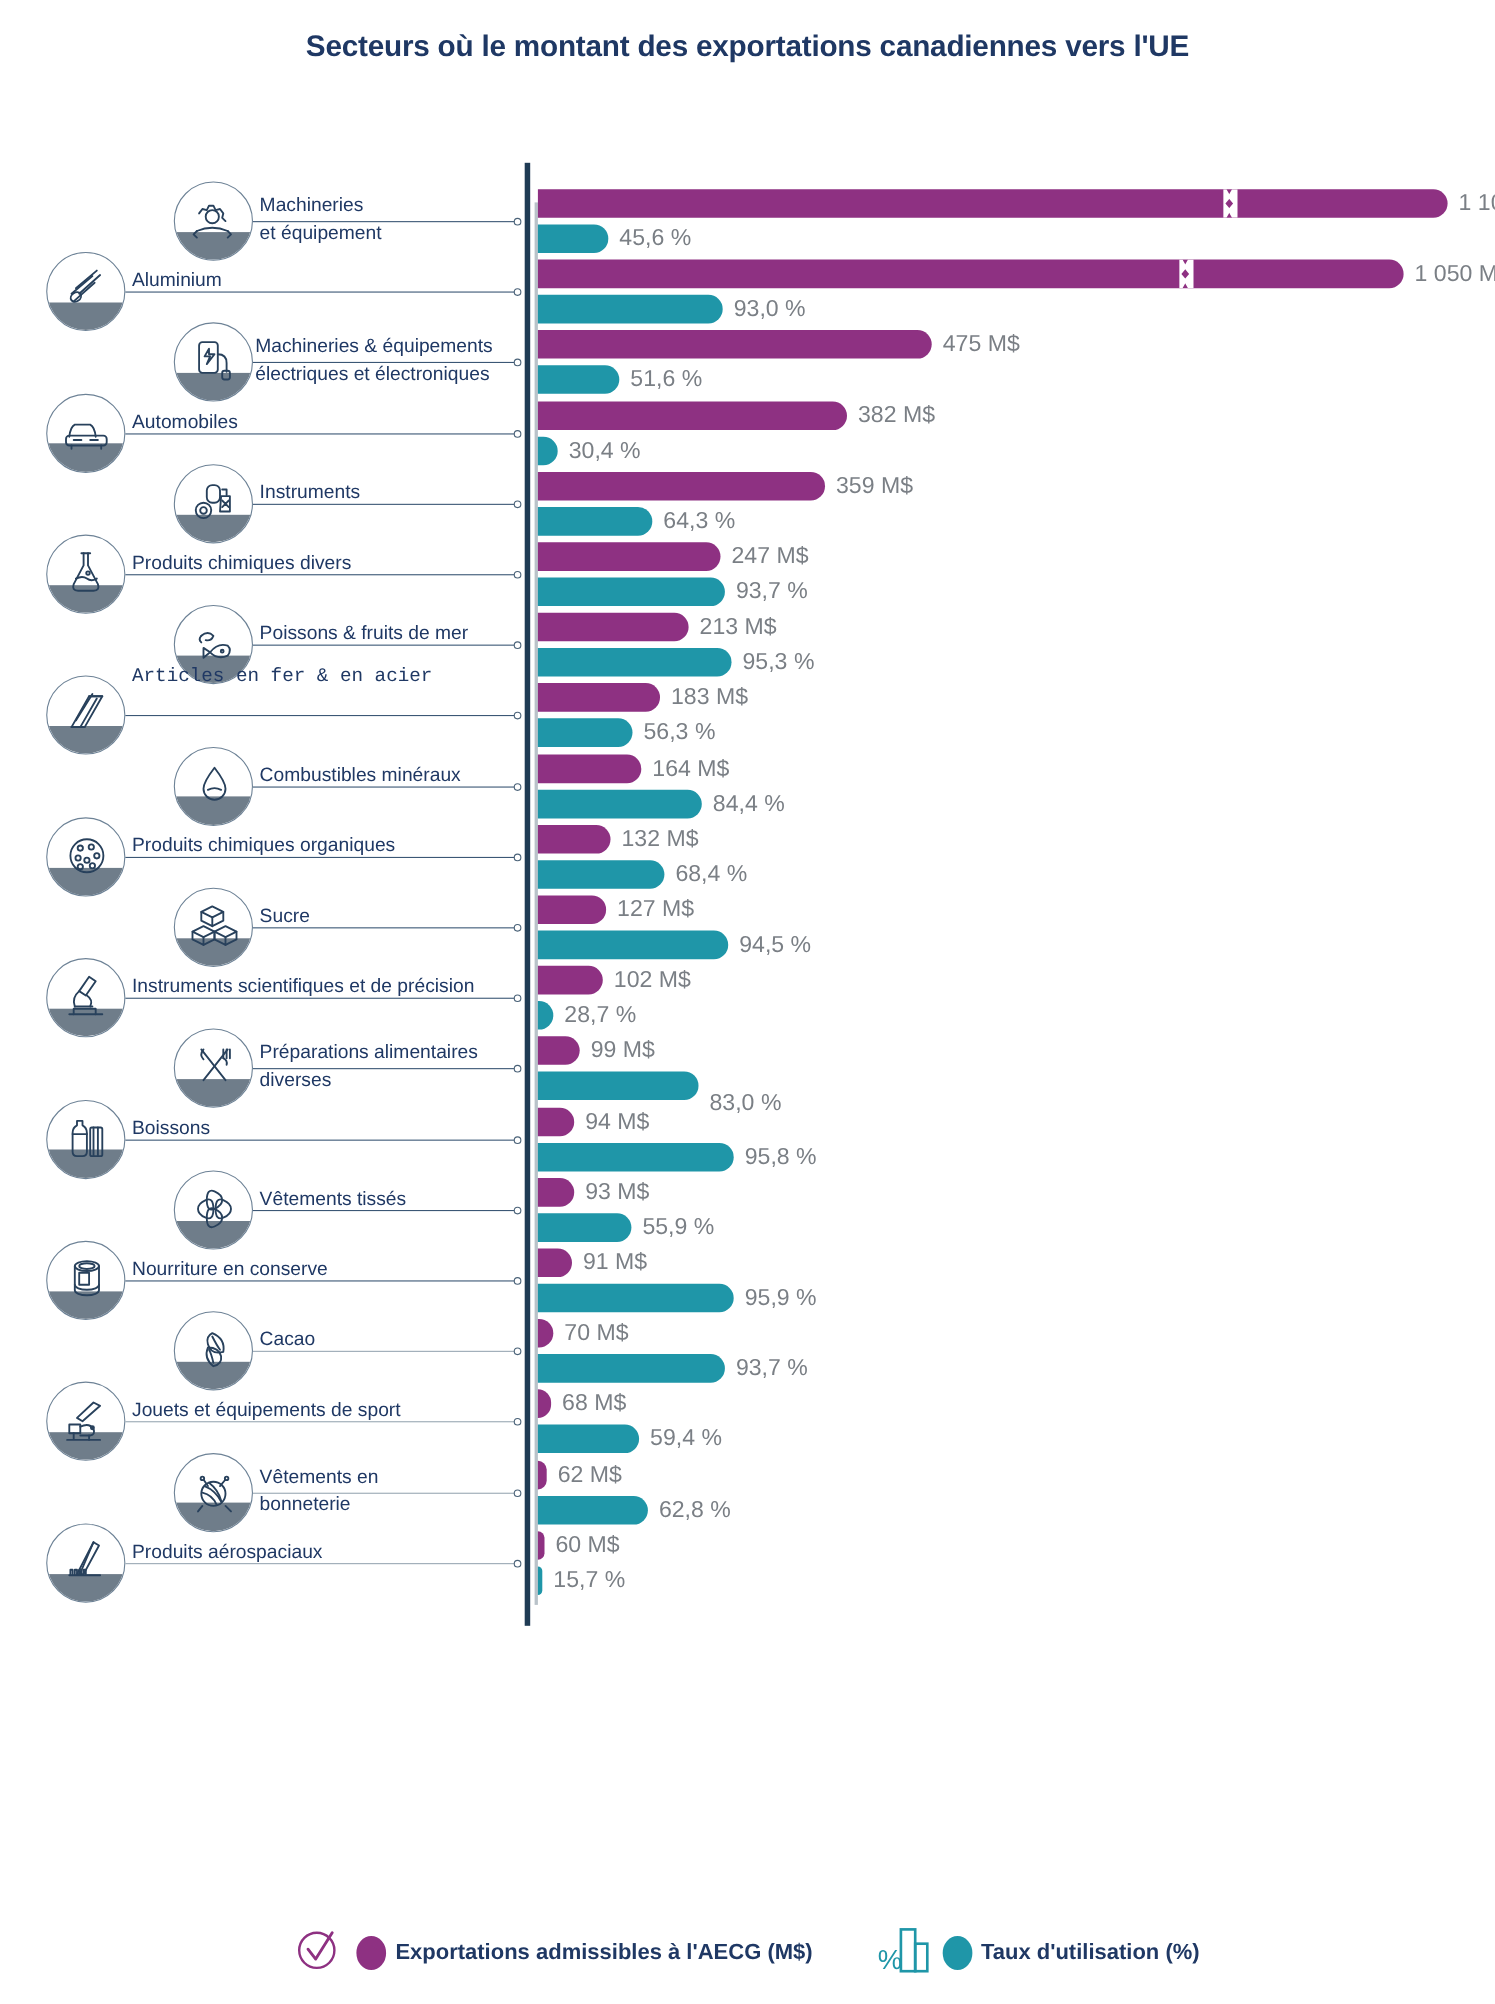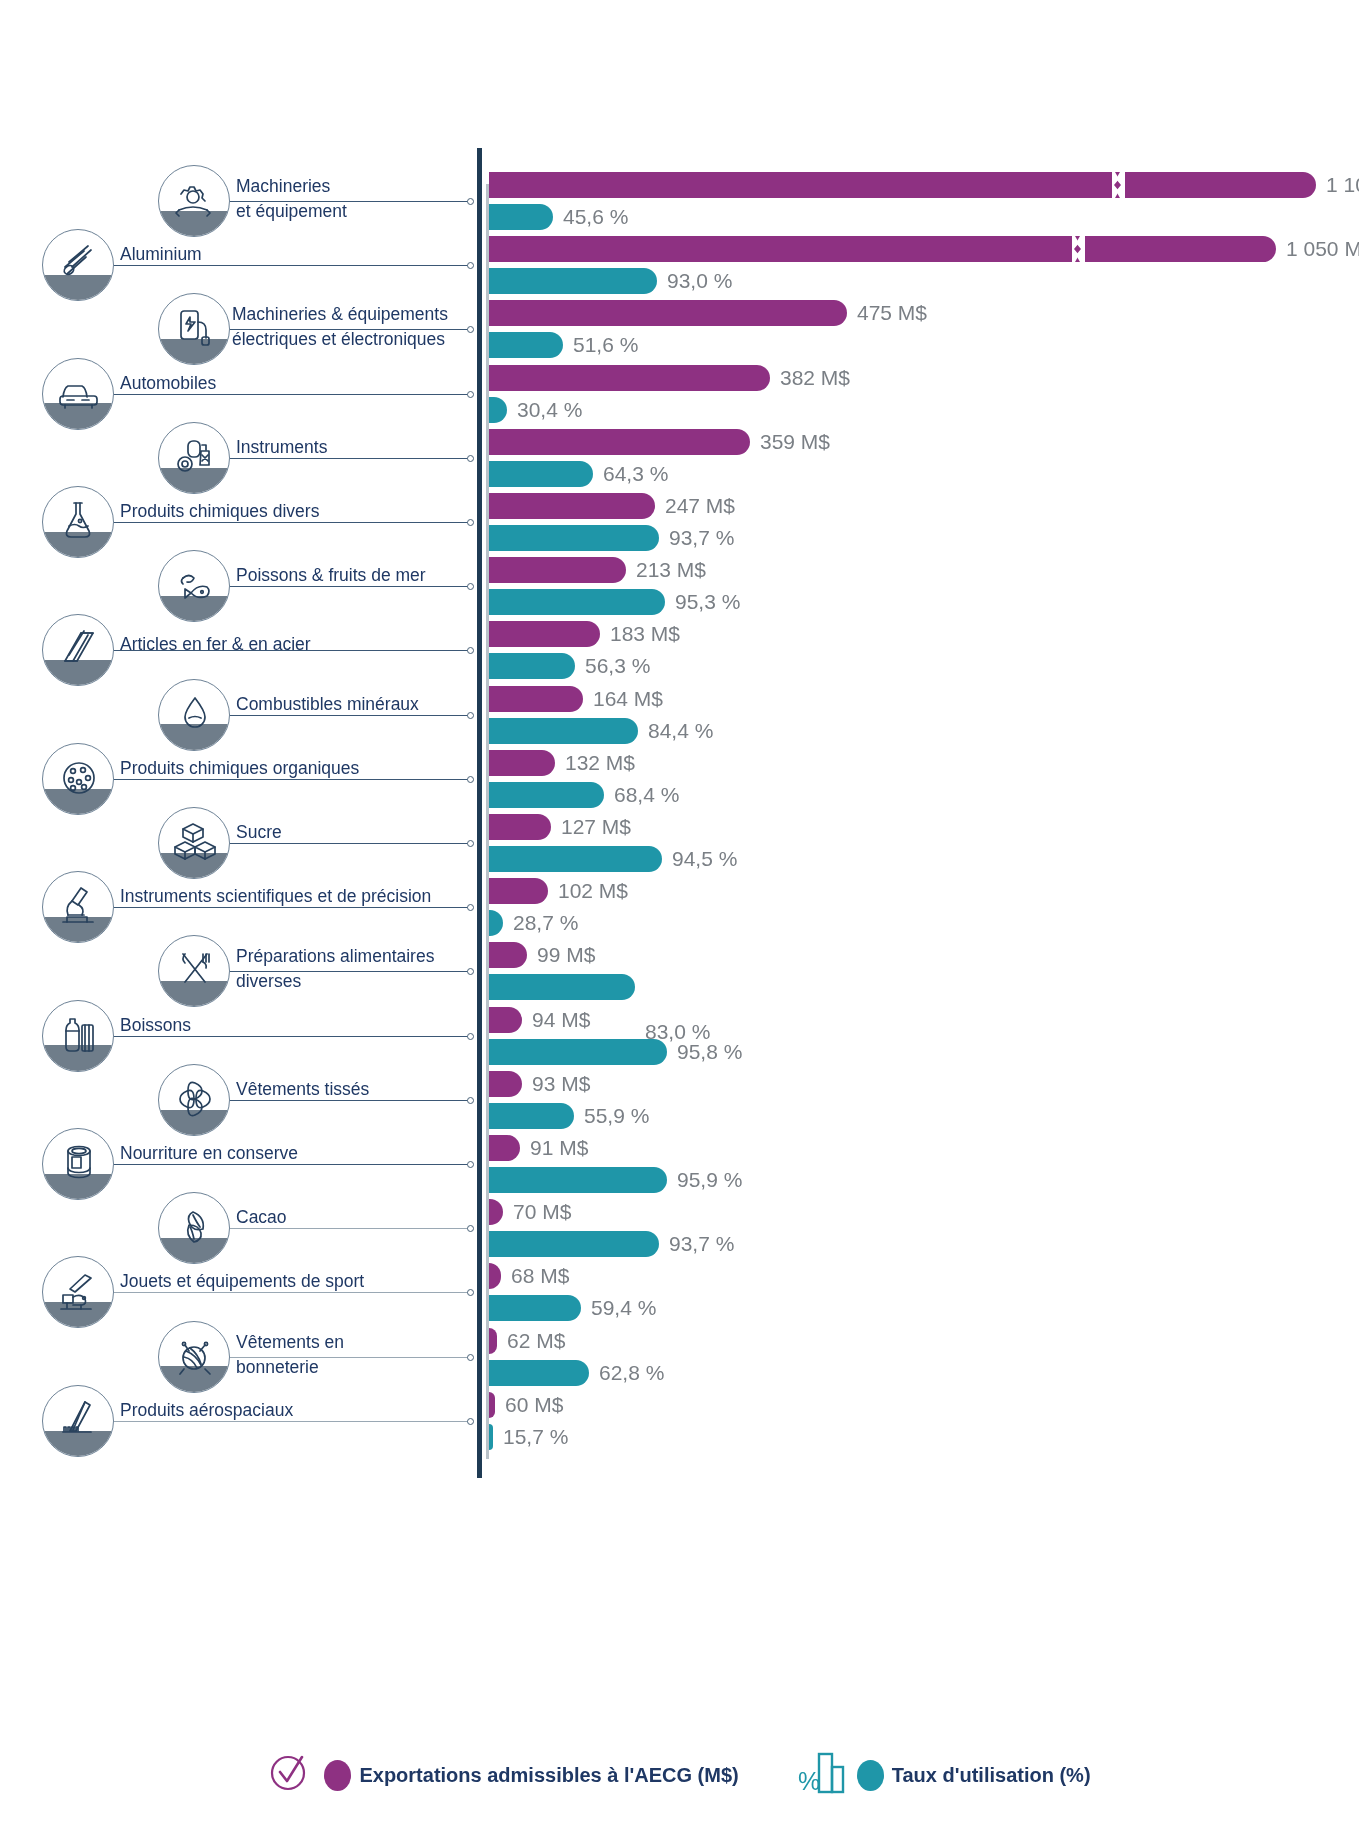--- a/index.html
+++ b/index.html
@@ -133,20 +133,21 @@
   .legend-dot { width: 27px; height: 31px; border-radius: 50%; }
   .legend-dot.purple { background: #8e3182; }
   .legend-dot.teal   { background: #1f96a8; }
 </style>
 </head>
 <body>
 
 <div id="root">
 
   <div class="title">
+    <span>Secteurs où le montant des exportations canadiennes vers l'UE</span>
   </div>
 
   <div class="plot">
     <div class="axis-navy"></div>
     <div class="axis-grey"></div>
     <div class="labelcol" id="labelcol">
         <div class="medwrap" style="left: 158px; top: 17px;">
           <div class="medallion">
             <div class="shade"></div>
             <svg width="48" height="48" viewBox="0 0 48 48" fill="none" stroke="#28415c" stroke-width="1.7" stroke-linecap="round" stroke-linejoin="round">
@@ -264,21 +265,21 @@
               <path d="M14 30 L29 6"></path>
               <path d="M18 36 L33 10"></path>
               <path d="M10 36 h12"></path>
               <path d="M26 8 h12"></path>
             </svg>
           </div>
           <div class="medallion-shadow" style="position:absolute;left:6px;top:52px;width:60px;height:26px;border-radius:0 0 40px 40px;background:#4a6076;opacity:.75;z-index:-1"></div>
         </div>
         <div class="connector" style="left: 114px; top: 502.4px; width: 355px;"></div>
         <div class="conn-dot" style="left: 467px; top: 499.4px;"></div>
-        <div class="ltext" style="left: 120px; top: 483px;"><span>Articles en fer &amp; en acier</span></div>
+        <div class="ltext" style="left: 120px; top: 454px; font-family: Liberation Mono, monospace;"><span>Articles en fer &amp; en acier</span></div>
         <div class="medwrap" style="left: 158px; top: 530.6px;">
           <div class="medallion">
             <div class="shade"></div>
             <svg width="48" height="48" viewBox="0 0 48 48" fill="none" stroke="#28415c" stroke-width="1.7" stroke-linecap="round" stroke-linejoin="round">
               <path d="M24 8 q10 13 10 19 a10 10 0 0 1-20 0 q0-6 10-19z"></path>
               <path d="M18 28 q6-3 12 0"></path>
             </svg>
           </div>
           <div class="medallion-shadow" style="position:absolute;left:6px;top:52px;width:60px;height:26px;border-radius:0 0 40px 40px;background:#4a6076;opacity:.75;z-index:-1"></div>
         </div>
@@ -523,21 +524,21 @@
         <div class="bar-val" style="top: 666px; left: 72px;">127 M$</div>
         <div class="bar rate" style="top: 698px; left: 0px; width: 173px;"></div>
         <div class="bar-val" style="top: 698px; left: 183px;">94,5 %</div>
         <div class="bar amount" style="top: 730.2px; left: 0px; width: 59px;"></div>
         <div class="bar-val" style="top: 730.2px; left: 69px;">102 M$</div>
         <div class="bar rate" style="top: 762.2px; left: 0px; width: 14px;"></div>
         <div class="bar-val" style="top: 762.2px; left: 24px;">28,7 %</div>
         <div class="bar amount" style="top: 794.4px; left: 0px; width: 38px;"></div>
         <div class="bar-val" style="top: 794.4px; left: 48px;">99 M$</div>
         <div class="bar rate" style="top: 826.4px; left: 0px; width: 146px;"></div>
-        <div class="bar-val" style="top: 871px; left: 156px;">83,0 %</div>
+        <div class="bar-val" style="top: 842px; left: 156px;">83,0 %</div>
         <div class="bar amount" style="top: 858.6px; left: 0px; width: 33px;"></div>
         <div class="bar-val" style="top: 858.6px; left: 43px;">94 M$</div>
         <div class="bar rate" style="top: 890.6px; left: 0px; width: 178px;"></div>
         <div class="bar-val" style="top: 890.6px; left: 188px;">95,8 %</div>
         <div class="bar amount" style="top: 922.8px; left: 0px; width: 33px;"></div>
         <div class="bar-val" style="top: 922.8px; left: 43px;">93 M$</div>
         <div class="bar rate" style="top: 954.8px; left: 0px; width: 85px;"></div>
         <div class="bar-val" style="top: 954.8px; left: 95px;">55,9 %</div>
         <div class="bar amount" style="top: 987px; left: 0px; width: 31px;"></div>
         <div class="bar-val" style="top: 987px; left: 41px;">91 M$</div>

